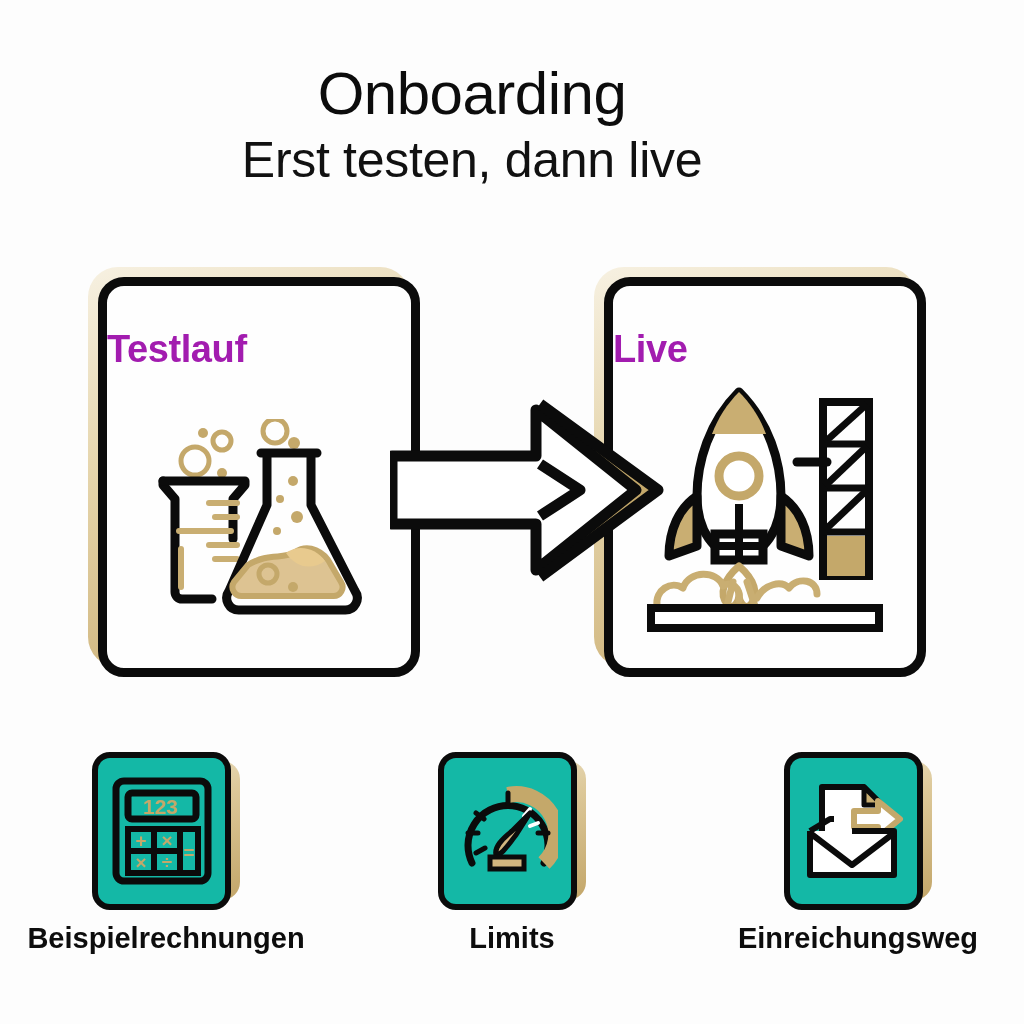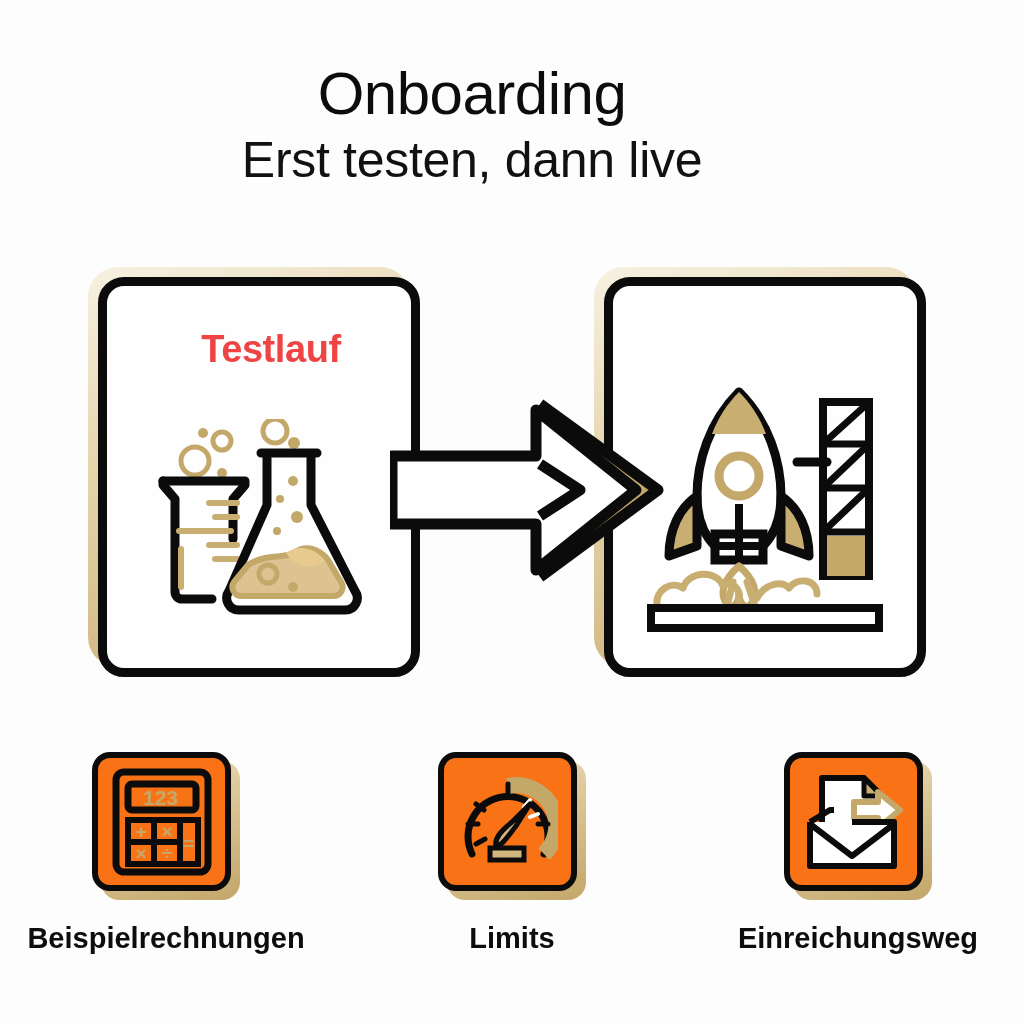--- a/index.html
+++ b/index.html
@@ -42,22 +42,22 @@
     background:linear-gradient(160deg,#f7f1e2 0%,#e6d6ae 38%,#c9ab6d 100%);
     z-index:2;
   }
   #card-test{left:98px;top:277px;}
   #card-test-shadow{left:88px;top:267px;}
   #card-live{left:604px;top:277px;}
   #card-live-shadow{left:594px;top:267px;}
 
   .card-title{
     position:absolute;left:0;top:42px;width:100%;
-    text-align:center;
-    font-size:38px;font-weight:700;letter-spacing:-0.4px;color:#ef4444;padding-left:12px;
+    text-align:left;
+    font-size:38px;font-weight:700;letter-spacing:-0.4px;color:#a21caf;
   }
   .card-art{
     position:absolute;left:50%;transform:translateX(-50%);
     bottom:30px;
   }
 
   
   .arrow-wrap{position:absolute;left:390px;top:398px;width:280px;height:185px;z-index:5;}
 
   
@@ -72,23 +72,23 @@
   }
   .feat-icon-box{
     position:relative;width:148px;height:148px;
   }
   .feat-icon-shadow{
     position:absolute;left:9px;top:9px;width:139px;height:139px;
     border-radius:18px;
     background:linear-gradient(160deg,#efe6cf 0%,#ddc99a 40%,#c3a669 100%);
   }
   .feat-icon{
-    position:absolute;left:0;top:0;width:139px;height:139px;
+    position:absolute;left:0;top:0;width:139px;height:158px;
     border:6px solid #0b0b0b;border-radius:18px;
-    background:#f97316;box-sizing:border-box;
+    background:#14b8a6;box-sizing:border-box;
     display:flex;align-items:center;justify-content:center;
   }
   .feat-label{
     margin-top:22px;
     font-size:29px;line-height:1.15;font-weight:700;
     color:#0d0d0d;text-align:center;white-space:nowrap;
   }
 </style>
 </head>
 <body>
@@ -154,20 +154,21 @@
 
       <path d="M2 58 L146 58 L146 12 L246 92 L146 172 L146 126 L2 126 Z" fill="#ffffff" stroke="#0b0b0b" stroke-width="11" stroke-linejoin="round"></path>
 
       <path d="M150 6 L268 92 L150 179" fill="none" stroke="#0b0b0b" stroke-width="11" stroke-linejoin="round"></path>
       <path d="M150 118 L190 92 L150 66" fill="none" stroke="#0b0b0b" stroke-width="11" stroke-linejoin="round"></path>
     </svg>
   </div>
 
   <div id="card-live-shadow" class="card-shadow"></div>
   <div id="card-live" class="card">
+    <div class="card-title">Live</div>
 
     <div class="card-art">
       <svg width="236" height="250" viewBox="0 0 236 250">
 
         <path d="M176 18 L222 18 L222 192 L176 192 Z" fill="none" stroke="#0b0b0b" stroke-width="8"></path>
         <g stroke="#0b0b0b" stroke-width="7">
           <path d="M176 60 L222 60"></path>
           <path d="M176 104 L222 104"></path>
           <path d="M176 148 L222 148"></path>
           <path d="M178 58 L220 20"></path>

